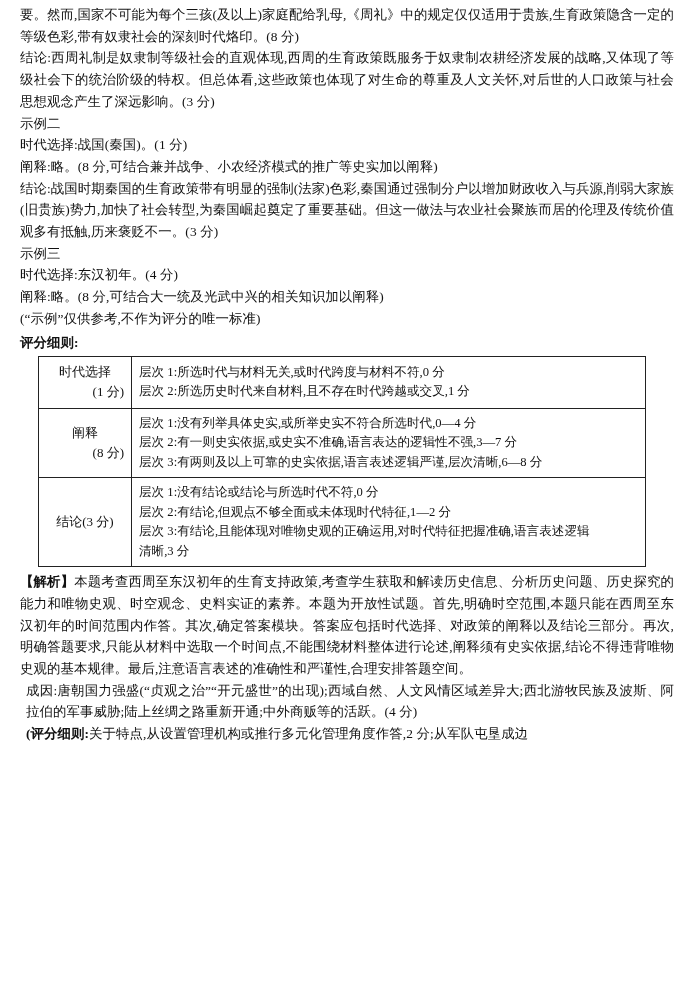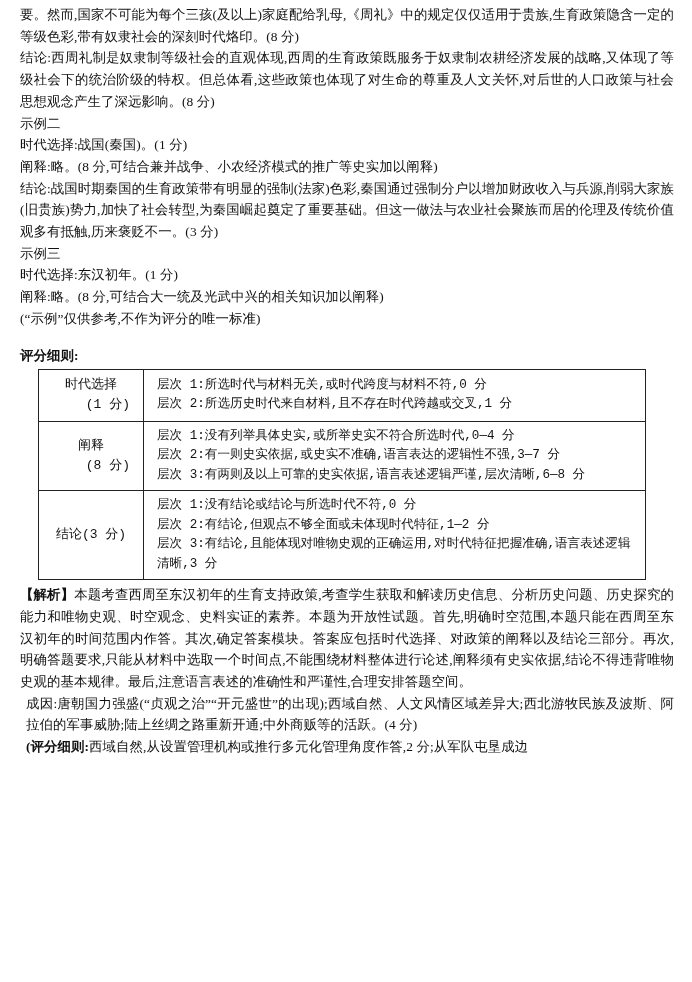--- a/index.html
+++ b/index.html
@@ -35,23 +35,22 @@
   
   table.rubric {
     border-collapse: collapse;
     width: 608px;
     margin: 3px 0 2px 18px;
     font-size: 12.6px;
     line-height: 1.55;
   }
   table.rubric td {
     border: 1px solid #222;
-    padding: 5px 13px;
+    padding: 5px 7px;
     vertical-align: middle;
-    font-family: Liberation Mono, monospace;
   }
   td.cat {
     width: 78px;
     text-align: center;
     font-size: 13px;
   }
   td.cat .sub { display: block; text-align: right; }
   td.lv { padding-left: 10px; }
   td.lv div { white-space: nowrap; }
 
@@ -61,31 +60,31 @@
     text-indent: -30px;
   }
   .pl2 { padding-left: 0px; margin-left: 6px; }
 </style>
 </head>
 <body>
 
 <div class="page">
 
   <p class="blk">要。然而,国家不可能为每个三孩(及以上)家庭配给乳母,《周礼》中的规定仅仅适用于贵族,生育政策隐含一定的等级色彩,带有奴隶社会的深刻时代烙印。(8 分)</p>
-  <p class="blk">结论:西周礼制是奴隶制等级社会的直观体现,西周的生育政策既服务于奴隶制农耕经济发展的战略,又体现了等级社会下的统治阶级的特权。但总体看,这些政策也体现了对生命的尊重及人文关怀,对后世的人口政策与社会思想观念产生了深远影响。(8 分)</p>
+  <p class="blk">结论:西周礼制是奴隶制等级社会的直观体现,西周的生育政策既服务于奴隶制农耕经济发展的战略,又体现了等级社会下的统治阶级的特权。但总体看,这些政策也体现了对生命的尊重及人文关怀,对后世的人口政策与社会思想观念产生了深远影响。(3 分)</p>
   <p class="blk">示例二</p>
   <p class="blk">时代选择:战国(秦国)。(1 分)</p>
   <p class="blk">阐释:略。(8 分,可结合兼并战争、小农经济模式的推广等史实加以阐释)</p>
   <p class="blk">结论:战国时期秦国的生育政策带有明显的强制(法家)色彩,秦国通过强制分户以增加财政收入与兵源,削弱大家族(旧贵族)势力,加快了社会转型,为秦国崛起奠定了重要基础。但这一做法与农业社会聚族而居的伦理及传统价值观多有抵触,历来褒贬不一。(3 分)</p>
   <p class="blk">示例三</p>
-  <p class="blk">时代选择:东汉初年。(1 分)</p>
+  <p class="blk">时代选择:东汉初年。(4 分)</p>
   <p class="blk">阐释:略。(8 分,可结合大一统及光武中兴的相关知识加以阐释)</p>
   <p class="blk">(“示例”仅供参考,不作为评分的唯一标准)</p>
 
-  <p class="bold" style="margin-top:15px;">评分细则:</p>
+  <p class="bold" style="margin-top:2px;">评分细则:</p>
 
   <table class="rubric">
     <tbody>
         <tr>
       <td class="cat">
         <span>时代选择</span>
         <span class="sub">(1 分)</span>
       </td>
       <td class="lv">
         <div>层次 1:所选时代与材料无关,或时代跨度与材料不符,0 分</div>
@@ -114,15 +113,15 @@
         <div>层次 3:有结论,且能体现对唯物史观的正确运用,对时代特征把握准确,语言表述逻辑</div>
         <div>清晰,3 分</div>
       </td>
     </tr>
   </tbody>
     </table>
 
   <p style="margin-top:4px;"><span class="bold">【解析】</span><span>本题考查西周至东汉初年的生育支持政策,考查学生获取和解读历史信息、分析历史问题、历史探究的能力和唯物史观、时空观念、史料实证的素养。本题为开放性试题。首先,明确时空范围,本题只能在西周至东汉初年的时间范围内作答。其次,确定答案模块。答案应包括时代选择、对政策的阐释以及结论三部分。再次,明确答题要求,只能从材料中选取一个时间点,不能围绕材料整体进行论述,阐释须有史实依据,结论不得违背唯物史观的基本规律。最后,注意语言表述的准确性和严谨性,合理安排答题空间。</span></p>
 
   <p class="pl2">成因:唐朝国力强盛(“贞观之治”“开元盛世”的出现);西域自然、人文风情区域差异大;西北游牧民族及波斯、阿拉伯的军事威胁;陆上丝绸之路重新开通;中外商贩等的活跃。(4 分)</p>
-  <p class="pl2"><span class="bold">(评分细则:</span><span>西域自然,从设置管理机构或推行多元化管理角度作答,2 分;从军队屯垦成边</span></p>
+  <p class="pl2"><span class="bold">(评分细则:</span><span>关于特点,从设置管理机构或推行多元化管理角度作答,2 分;从军队屯垦成边</span></p>
 
 </div>
 
 </body></html>

